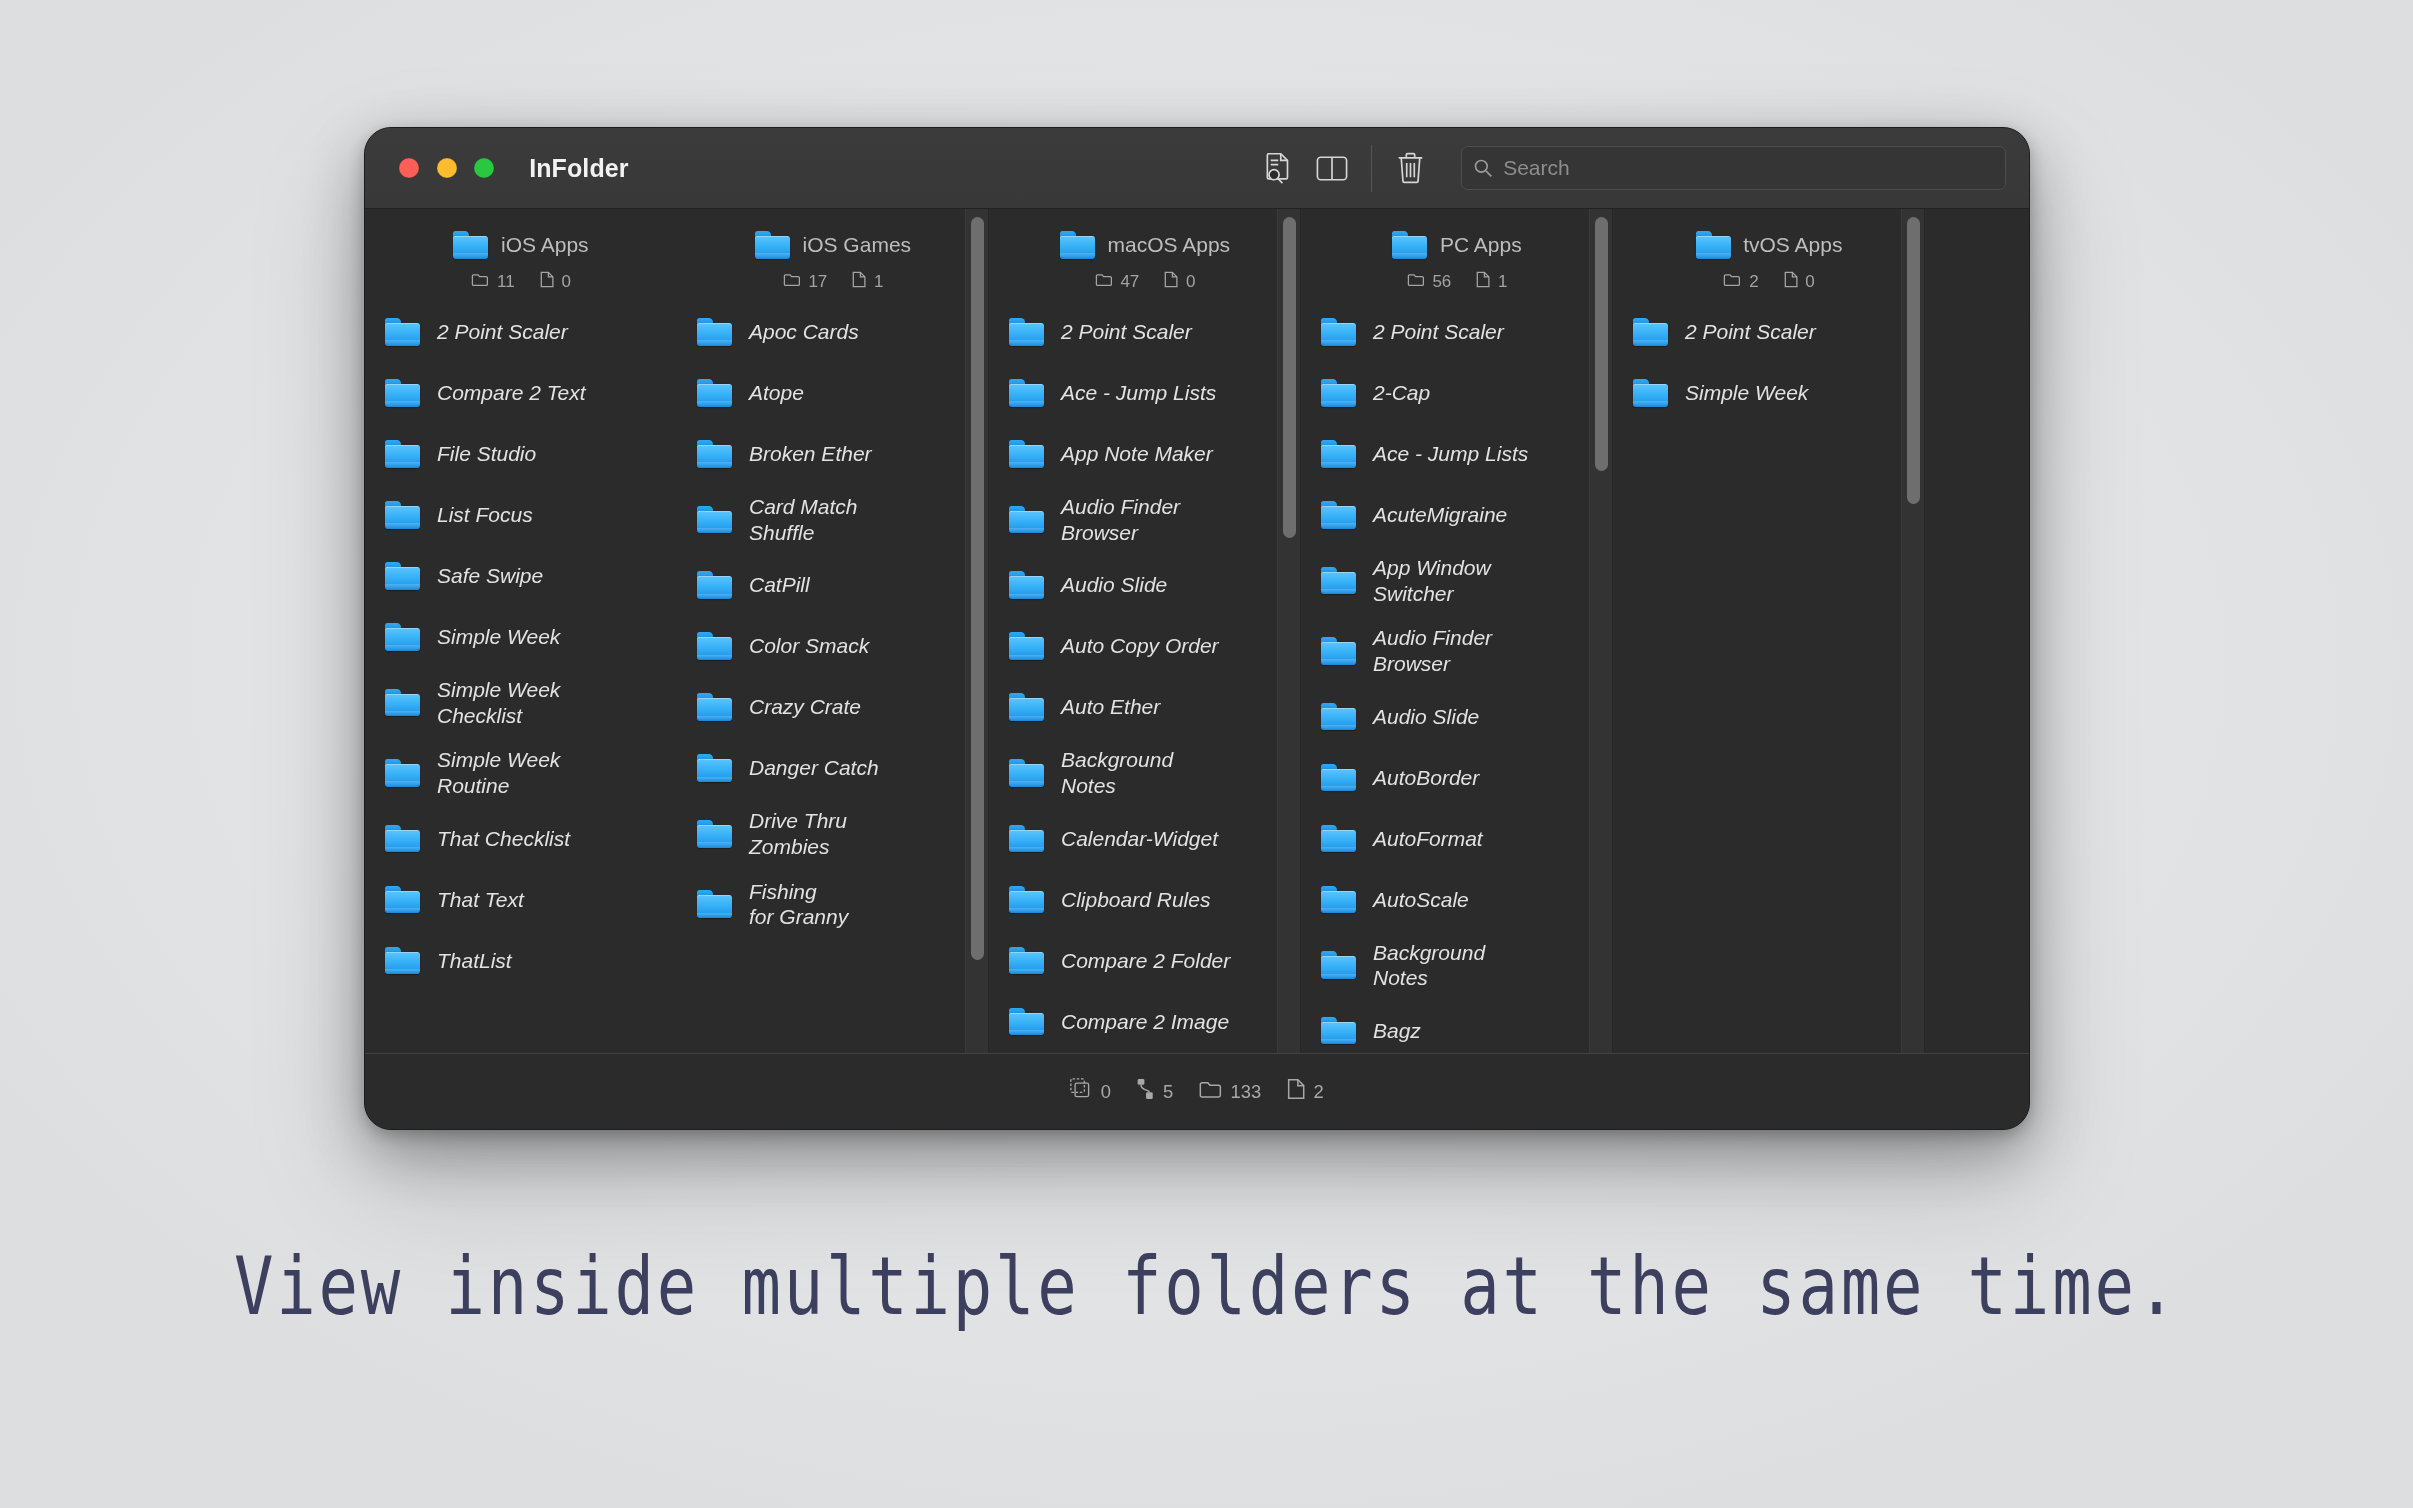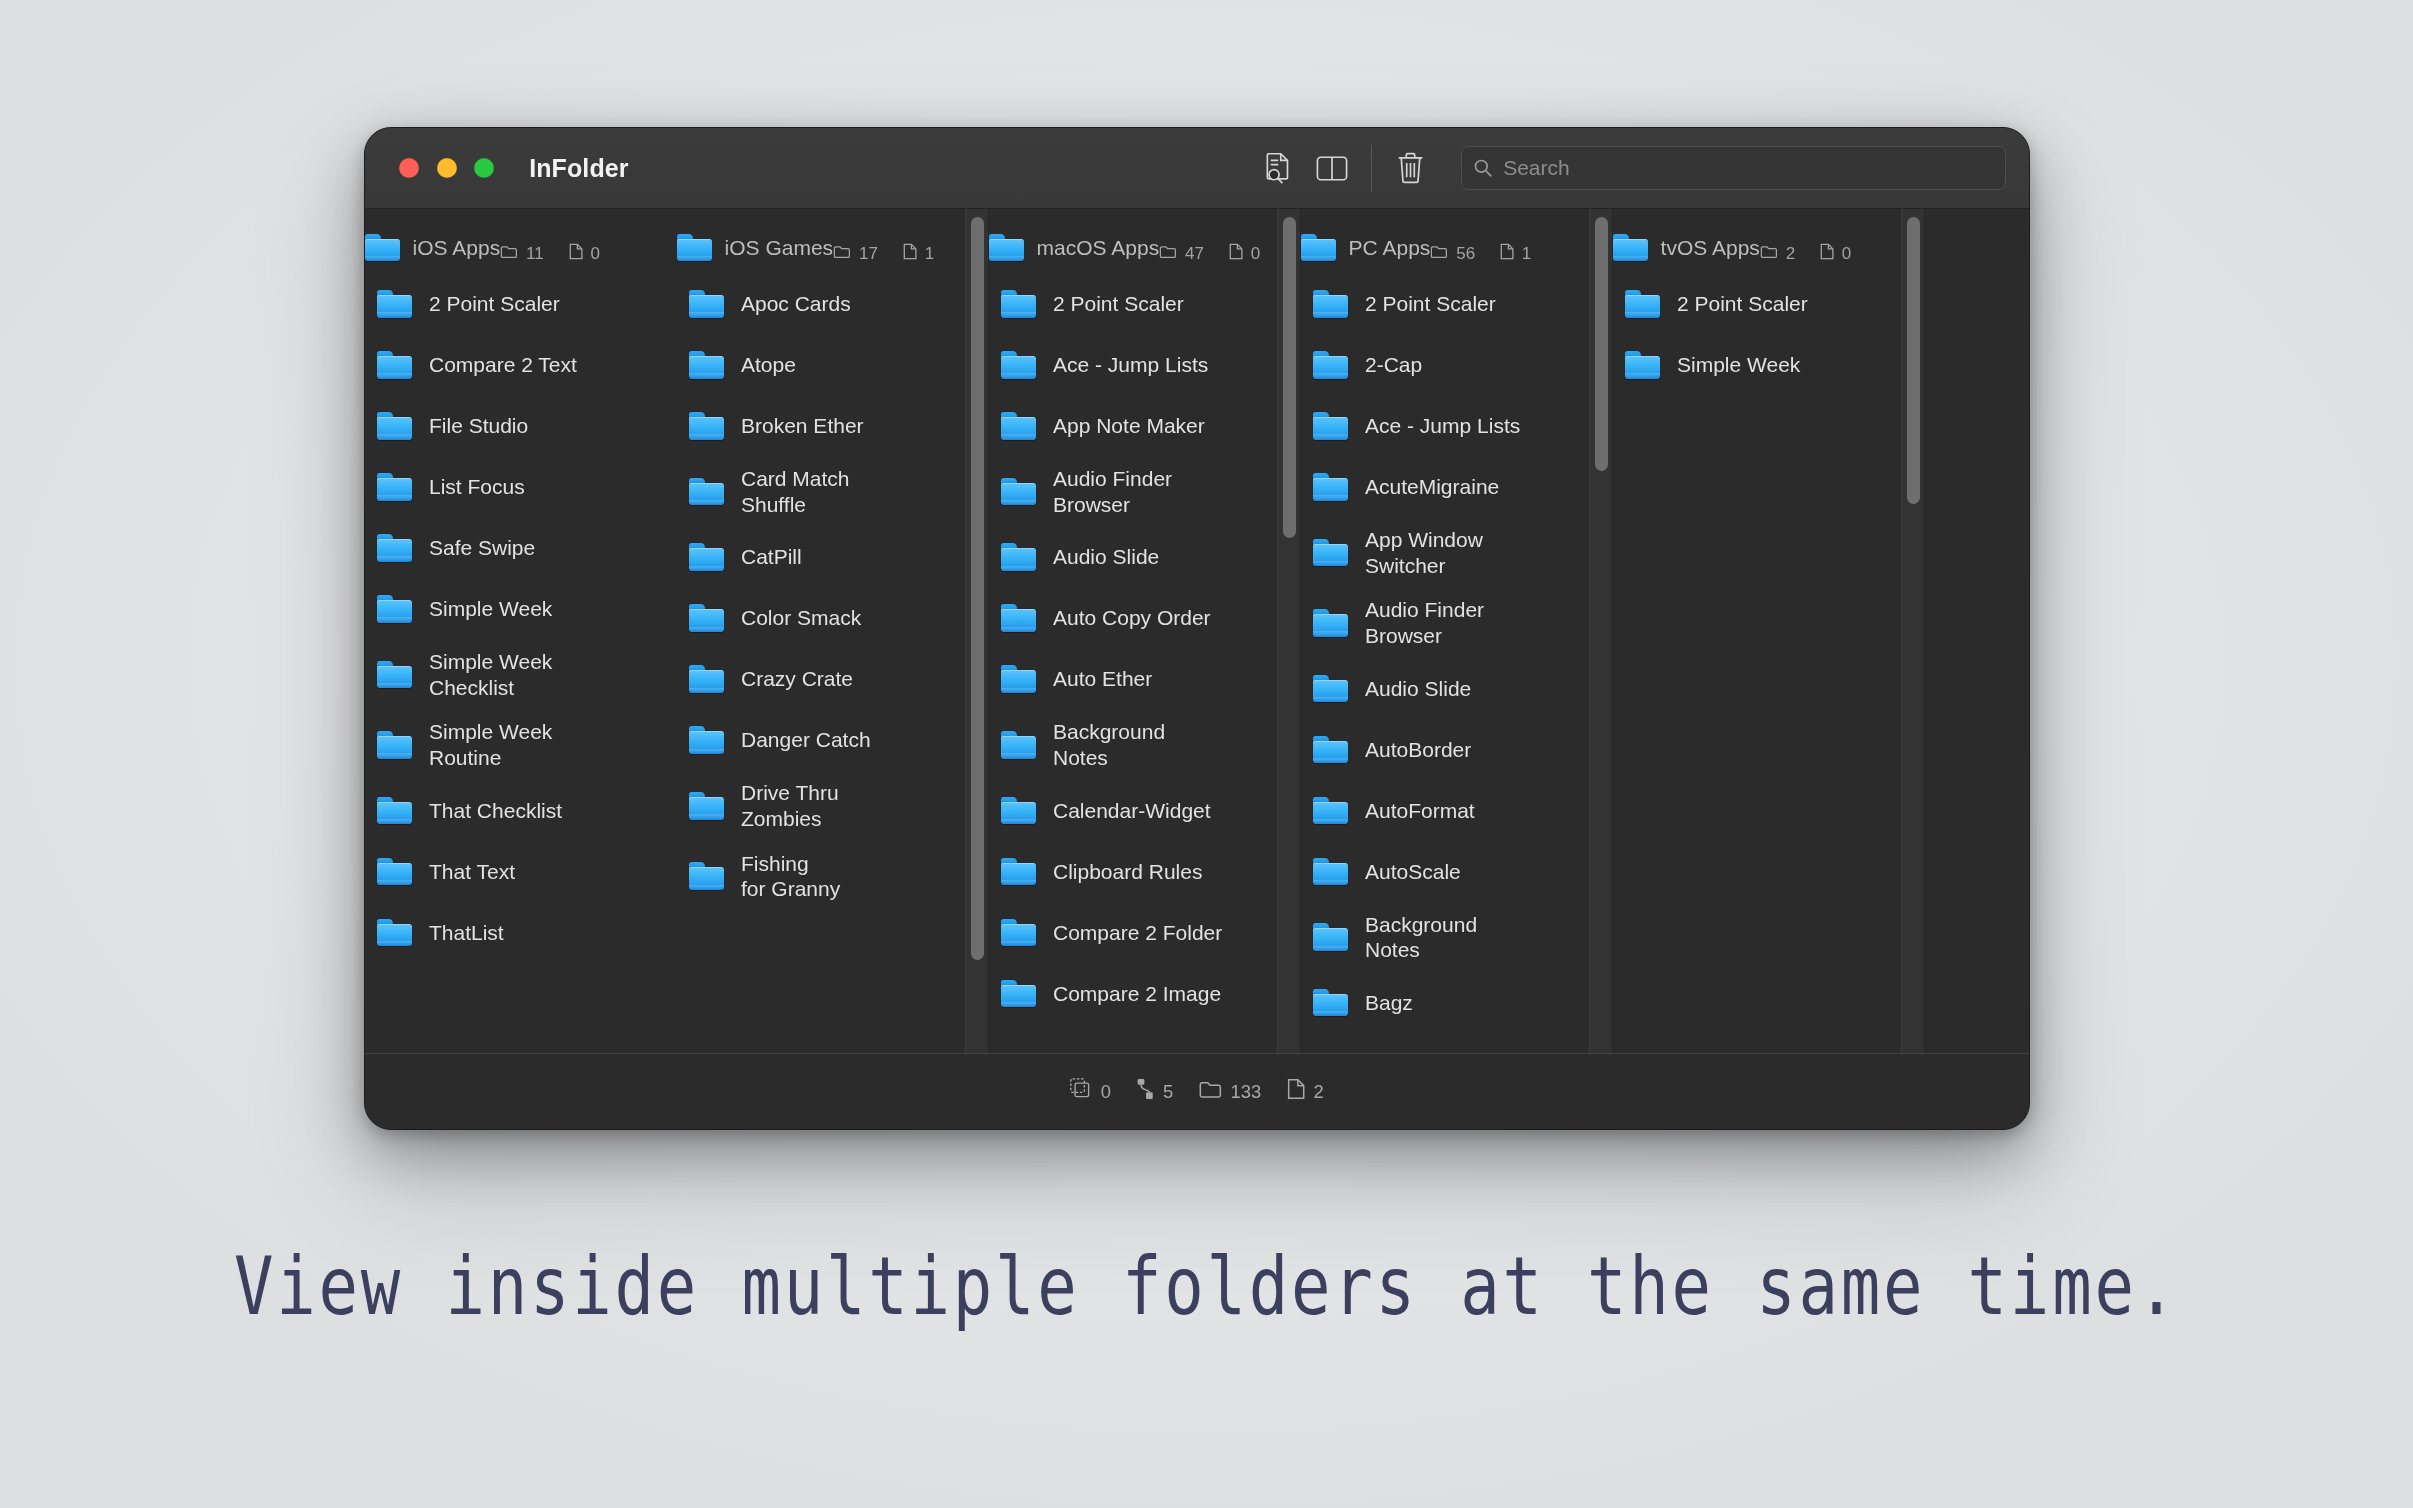--- a/index.html
+++ b/index.html
@@ -103,42 +103,43 @@
     position: relative;
     width: 312px;
     box-sizing: border-box;
     flex: 0 0 312px;
     overflow: hidden;
   }
 
   .col-head {
     padding-top: 22px;
     display: flex;
-    flex-direction: row;
+    flex-direction: column;
     align-items: center;
   }
   .col-head-row {
     display: flex; align-items: center; gap: 12.6px;
   }
   .col-head-name {
     color: #bdbdbd;
     font-size: 21px;
   }
   .col-counts {
     margin-top: 11.7px;
     display: flex; align-items: center; gap: 7.5px;
     color: #a3a3a3;
     font-size: 17px;
   }
   .col-counts .cnt-gap { width: 10px; }
 
   .items {
     margin-top: 18.4px;
-    padding-left: 12px;
+    padding-left: 20px;
     padding-right: 15px;
+    font-style: italic;
   }
   .item {
     display: flex;
     align-items: center;
     min-height: 42px;
     margin-bottom: 19px;
     gap: 17px;
   }
   .item-label {
     color: #e2e2e2;

